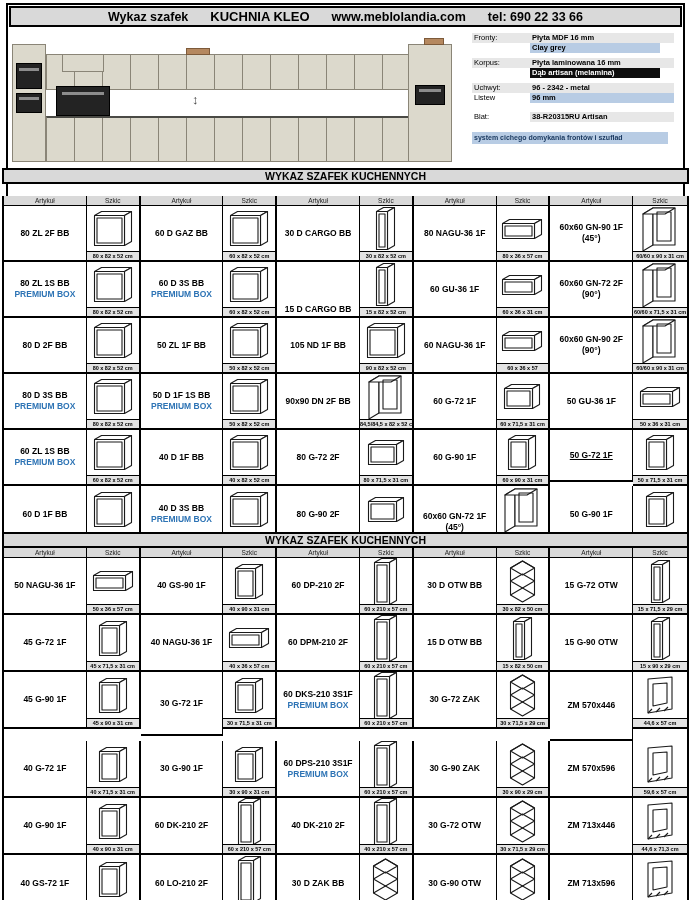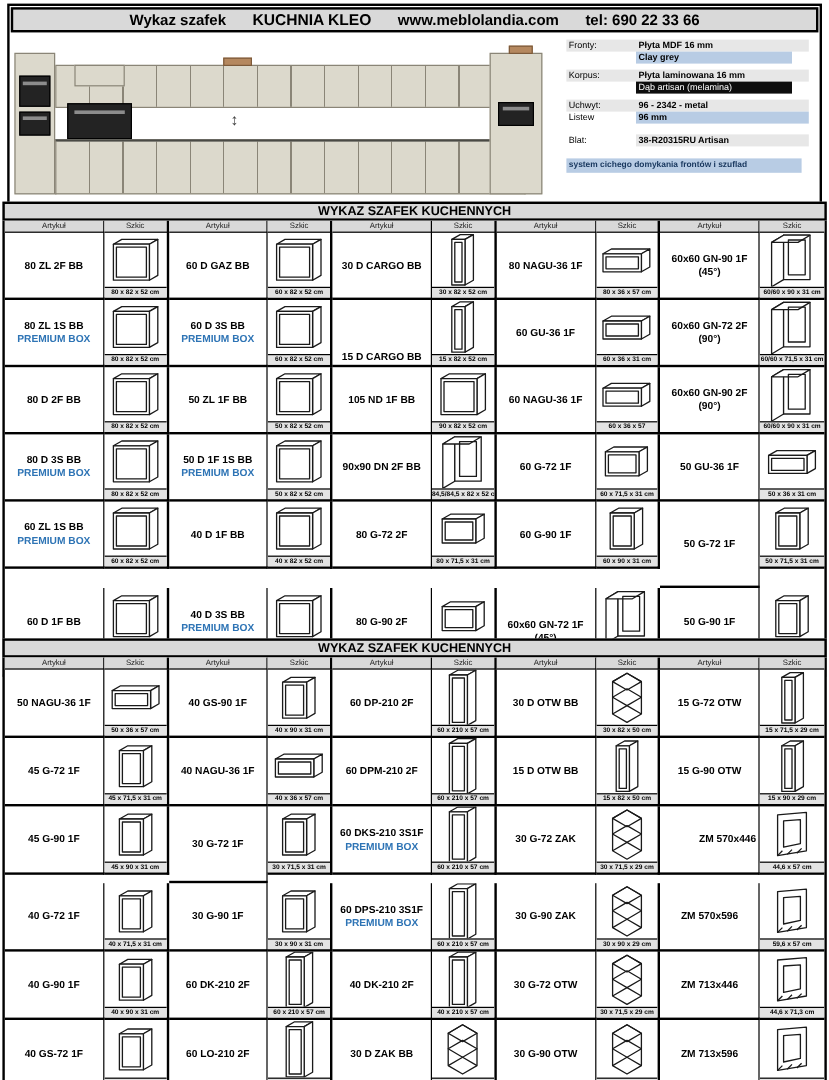--- a/index.html
+++ b/index.html
@@ -98,21 +98,21 @@
           <span class="lbl">Fronty:</span>
           <span class="val">Płyta MDF 16 mm</span>
         </div>
       <div class="spec-indent"><span class="val bg-blue" style="display:inline-block;font-weight:bold;width:130px;padding-left:2px;">Clay grey</span></div>
     </div>
     <div class="spec-row">
       <div class="spec-line bg-grey">
           <span class="lbl">Korpus:</span>
           <span class="val">Płyta laminowana 16 mm</span>
         </div>
-      <div class="spec-indent"><span class="val bg-dark" style="display:inline-block;font-weight:normal;width:130px;padding-left:2px;">Dąb artisan (melamina)</span></div>
+      <div class="spec-indent"><span class="val bg-dark" style="display:inline-block;font-weight:bold;width:130px;padding-left:2px;">Dąb artisan (melamina)</span></div>
     </div>
     <div class="spec-row">
       <div class="spec-line bg-grey">
           <span class="lbl">Uchwyt:</span>
           <span class="val">96 - 2342 - metal</span>
         </div>
       <div class="spec-line">
           <span class="lbl">Listew</span>
           <span class="val bg-blue">96 mm</span>
         </div>
@@ -120,21 +120,21 @@
     <div class="spec-row" style="margin-top:9px;">
       <div class="spec-line">
           <span class="lbl">Blat:</span>
           <span class="val bg-grey">38-R20315RU Artisan</span>
         </div>
     </div>
     <div class="spec-note">system cichego domykania frontów i szuflad</div>
   </div>
 
   <div class="section-bar" style="top:168px;">WYKAZ SZAFEK KUCHENNYCH</div>
-  <div class="grid" style="top:184px;">
+  <div class="grid" style="top:196px;">
       <div class="colhdr">Artykuł</div>
       <div class="colhdr pair-end">Szkic</div>
       <div class="colhdr">Artykuł</div>
       <div class="colhdr pair-end">Szkic</div>
       <div class="colhdr">Artykuł</div>
       <div class="colhdr pair-end">Szkic</div>
       <div class="colhdr">Artykuł</div>
       <div class="colhdr pair-end">Szkic</div>
       <div class="colhdr">Artykuł</div>
       <div class="colhdr last-col">Szkic</div>
@@ -472,21 +472,21 @@
         <div class="sk-icon">
           <svg width="30" height="37" viewBox="0 0 30 37">
     <polygon points="1.5,5.5 8.5,1.5 28.5,1.5 21.5,5.5" fill="#fff" stroke="#1a1a1a" stroke-width="1.1" stroke-linejoin="round"></polygon>
     <polygon points="21.5,5.5 28.5,1.5 28.5,31.5 21.5,35.5" fill="#fff" stroke="#1a1a1a" stroke-width="1.1" stroke-linejoin="round"></polygon>
     <rect x="1.5" y="5.5" width="20" height="30" fill="#fff" stroke="#1a1a1a" stroke-width="1.1" stroke-linejoin="round"></rect>
     <rect x="4" y="8" width="15" height="25" fill="none" stroke="#1a1a1a" stroke-width="1.1" stroke-linejoin="round"></rect>
           </svg>
         </div>
         <div class="sk-dims">60 x 90 x 31 cm</div>
       </div>
-      <div class="cell art" style="height: 72px;">
+      <div class="cell art" style="height: 52px; text-decoration: underline;">
         <div>50 G-72 1F</div>
       </div>
       <div class="cell sk last-col" style="height: 56px;">
         <div class="sk-icon">
           <svg width="30" height="37" viewBox="0 0 30 37">
     <polygon points="1.5,5.5 8.5,1.5 28.5,1.5 21.5,5.5" fill="#fff" stroke="#1a1a1a" stroke-width="1.1" stroke-linejoin="round"></polygon>
     <polygon points="21.5,5.5 28.5,1.5 28.5,31.5 21.5,35.5" fill="#fff" stroke="#1a1a1a" stroke-width="1.1" stroke-linejoin="round"></polygon>
     <rect x="1.5" y="5.5" width="20" height="30" fill="#fff" stroke="#1a1a1a" stroke-width="1.1" stroke-linejoin="round"></rect>
     <rect x="4" y="8" width="15" height="25" fill="none" stroke="#1a1a1a" stroke-width="1.1" stroke-linejoin="round"></rect>
           </svg>
@@ -768,21 +768,21 @@
         <div class="sk-icon">
           <svg width="27" height="43" viewBox="0 0 27 43">
     <path d="M13.5,1 L25.5,8 L25.5,35 L13.5,42 L1.5,35 L1.5,8 Z" fill="#fff" stroke="#1a1a1a" stroke-width="1.1" stroke-linejoin="round"></path>
     <path d="M1.5,8 L13.5,1 L25.5,8 L13.5,15 Z" fill="none" stroke="#1a1a1a" stroke-width="1.1" stroke-linejoin="round"></path>
     <path d="M1.5,21 L13.5,14 L25.5,21 L13.5,28 Z" fill="none" stroke="#1a1a1a" stroke-width="1.1" stroke-linejoin="round"></path>
     <path d="M1.5,35 L13.5,28 L25.5,35" fill="none" stroke="#1a1a1a" stroke-width="1.1" stroke-linejoin="round"></path>
           </svg>
         </div>
         <div class="sk-dims">30 x 71,5 x 29 cm</div>
       </div>
-      <div class="cell art" style="height: 57px; align-items: flex-end;">
+      <div class="cell art" style="height: 69px;">
         <div>ZM 570x446</div>
       </div>
       <div class="cell sk last-col" style="height: 57px;">
         <div class="sk-icon">
           <svg width="32" height="40" viewBox="0 0 32 40">
     <polygon points="4,4 28,2 28,34 4,38" fill="#fff" stroke="#1a1a1a" stroke-width="1.1" stroke-linejoin="round"></polygon>
     <polygon points="9,9 23,8 23,28 9,31" fill="none" stroke="#1a1a1a" stroke-width="1.1" stroke-linejoin="round"></polygon>
     <path d="M4,38 L8,34 M12,37 L16,33 M20,36 L24,32" fill="none" stroke="#1a1a1a" stroke-width="1.1" stroke-linejoin="round"></path>
           </svg>
         </div>

